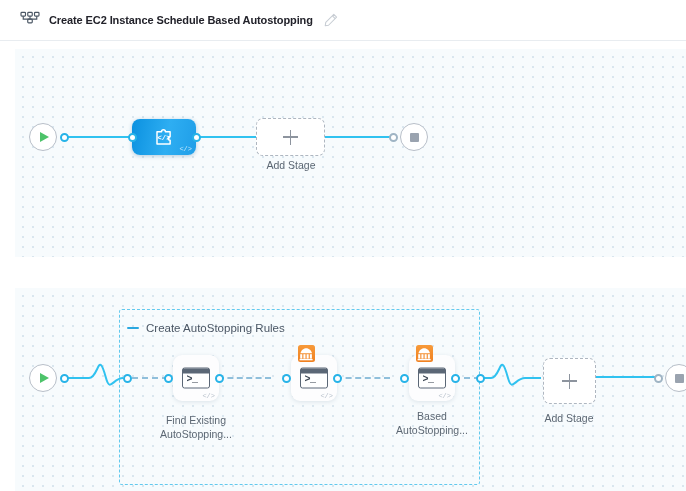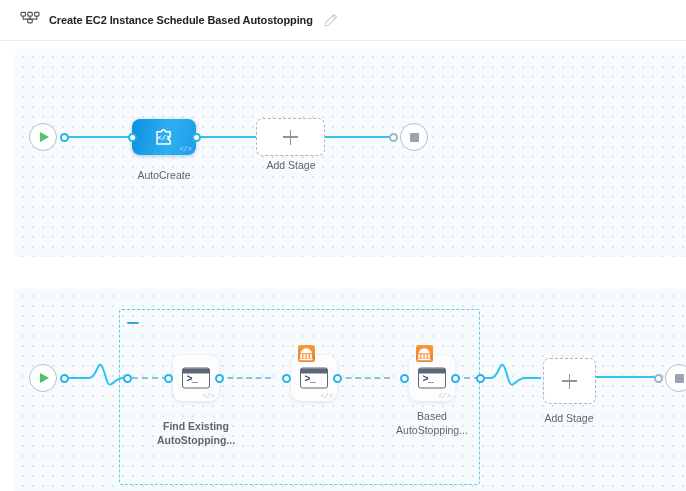--- a/index.html
+++ b/index.html
@@ -290,38 +290,38 @@
 
   <div class="stage-node" style="left:117px; top:70px;">
     <svg class="puzzle" viewBox="0 0 24 24">
       <path d="M4 6 h5.2 a2.2 2.2 0 0 1 4.4 0 H19 v5.3 a2.2 2.2 0 0 0 0 4.4 V20 H4 Z" fill="none" stroke="#ffffff" stroke-width="1.7" stroke-linejoin="round"></path>
       <text x="12" y="15.4" font-size="8.2" fill="#ffffff" text-anchor="middle" font-family="Liberation Mono, monospace" font-weight="bold">&lt;/&gt;</text>
     </svg>
     <div class="corner-code">&lt;/&gt;</div>
   </div>
   <div class="port" style="left:113px; top:83.5px;"></div>
   <div class="port" style="left:177px; top:83.5px;"></div>
-  <div class="node-label" style="left:99px; top:120px; width:100px;">AutoCreate</div>
 
   <div class="add-node" style="left:241px; top:69px; width:69px; height:38px;">
     <div class="plus"></div>
   </div>
   <div class="node-label" style="left:226px; top:110px; width:100px;">Add Stage</div>
 
   <div class="port grey" style="left:374px; top:83.5px;"></div>
   <div class="term-node" style="left:385px; top:74px;">
     <div class="stop-sq"></div>
   </div>
 </div>
 
 <div class="canvas" id="step-canvas">
 
   <div class="step-group" style="left:104px; top:21px; width:361px; height:176px;"></div>
   <div class="group-header" style="left:112px; top:34px;">
     <div class="collapse-dash"></div>
+    <div class="group-title">Create AutoStopping Rules</div>
   </div>
 
   <div class="term-node" style="left:14px; top:76px;">
     <div class="play-tri"></div>
   </div>
   <div class="port" style="left:45px; top:85.5px;"></div>
 
   <svg class="edge-svg" style="left:50px; top:58px; width:62px; height:62px;">
     <path d="M0,32 H24 C34,32 33,2 41,32 C45,47 48,32 58,32" fill="none" stroke="#30c2f0" stroke-width="2"></path>
   </svg>
@@ -333,21 +333,21 @@
   <div class="edge-dash" style="left:439px; top:89px; width:26px;"></div>
 
   <div class="step-node" style="left:158px; top:67px;">
     <div class="term-glyph">
       <div class="prompt">&gt;_</div>
     </div>
     <div class="corner-code">&lt;/&gt;</div>
   </div>
   <div class="port" style="left:149px; top:85.5px;"></div>
   <div class="port" style="left:200px; top:85.5px;"></div>
-  <div class="node-label" style="left:126px; top:132px; width:110px;font-weight:bold;">Find Existing
+  <div class="node-label" style="left:126px; top:126px; width:110px;">Find Existing
 AutoStopping...</div>
 
   <div class="aws-badge" style="left:283px; top:57px;">
     <svg viewBox="0 0 17 17" width="17" height="17">
       <rect x="2.2" y="9.2" width="2.1" height="4.4" fill="#ffffff"></rect>
       <rect x="5.4" y="9.2" width="2.1" height="4.4" fill="#ffffff"></rect>
       <rect x="8.6" y="9.2" width="2.1" height="4.4" fill="#ffffff"></rect>
       <rect x="11.8" y="9.2" width="2.1" height="4.4" fill="#ffffff"></rect>
       <rect x="1.6" y="13.9" width="13" height="1.4" fill="#ffffff"></rect>
       <path d="M2.4 8.3 C3.4 4.6 6 3.2 8.2 3.2 C10.5 3.2 13 4.6 14 8.3 Z" fill="#ffffff"></path>

